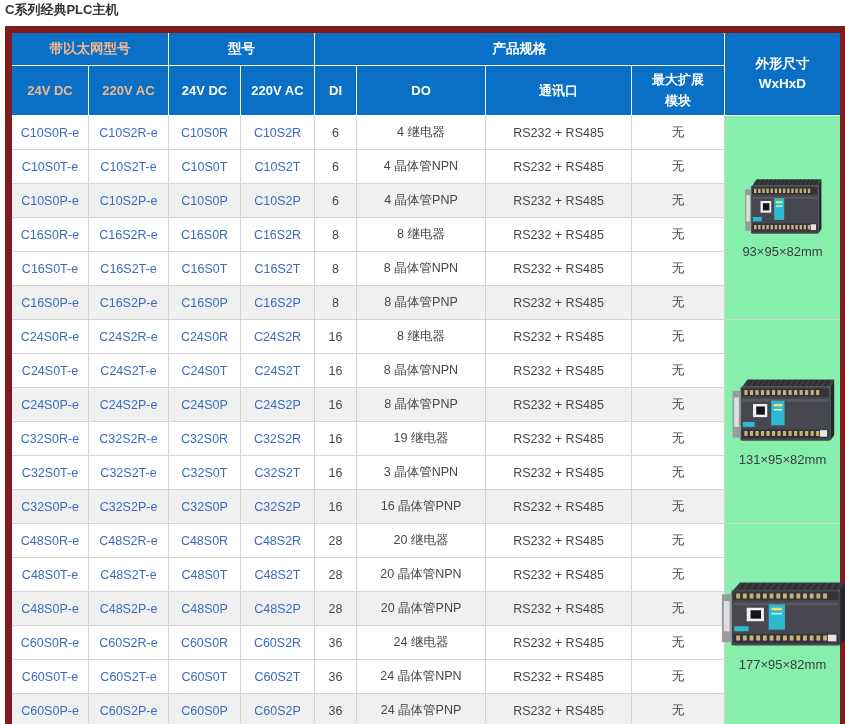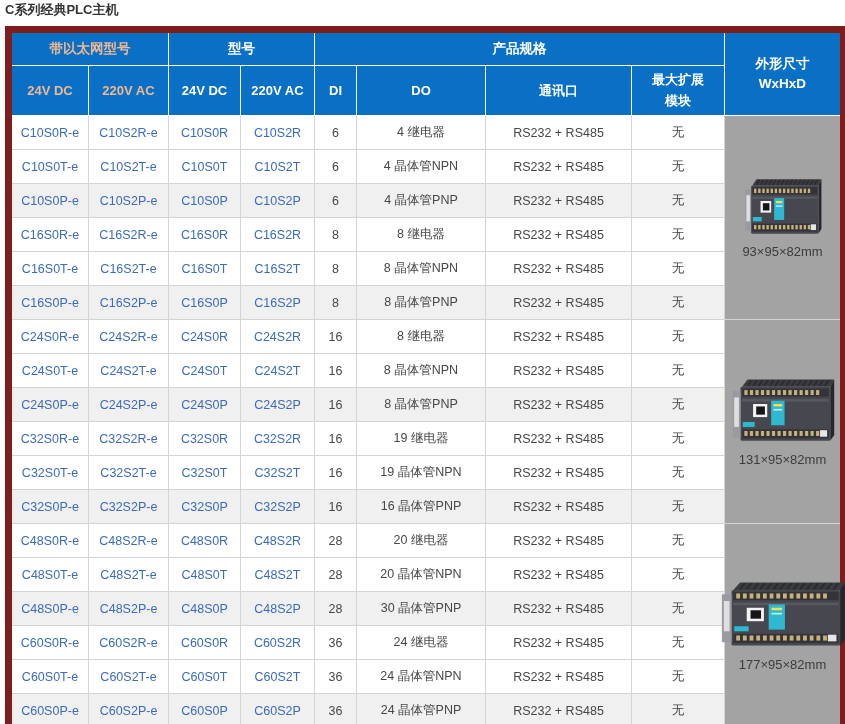--- a/index.html
+++ b/index.html
@@ -19,21 +19,21 @@
   .tbl th:first-child{border-left-color:#c9c9c9;}
   .tbl th:last-child{border-right-color:#c9c9c9;}
   .tbl th.hl{color:#f0b890;}
   .wrap-narrow{display:inline-block;width:56px;line-height:1.55;}
   .dim-head div{line-height:1.2;}
   .dim-head .l2{margin-top:4px;}
 
   .tbl td{border:1px solid #d4d4d4;height:33px;padding:0;text-align:center;vertical-align:middle;font-size:12.5px;color:#474747;background:#fff;}
   .tbl td.link{color:#3b6bbf;cursor:pointer;}
   .tbl tr.alt td{background:#f0f0f0;}
-  .tbl td.size-cell{background:#a3a3a3;vertical-align:middle;}
+  .tbl td.size-cell{background:#86efac;vertical-align:middle;}
   .size-inner{display:flex;flex-direction:column;align-items:center;justify-content:center;}
   .dim{font-size:13px;color:#3c3c3c;margin-top:3px;}
   .plc{display:block;}
 </style>
 </head>
 <body>
 
 <div class="titlebar">
   <div class="page-title">C系列经典PLC主机</div>
 </div>
@@ -301,21 +301,21 @@
     <td>19 继电器</td>
     <td>RS232 + RS485</td>
     <td>无</td>
   </tr>
       <tr>
     <td class="link">C32S0T-e</td>
     <td class="link">C32S2T-e</td>
     <td class="link">C32S0T</td>
     <td class="link">C32S2T</td>
     <td>16</td>
-    <td>19 晶体管NPN</td>
+    <td>3 晶体管NPN</td>
     <td>RS232 + RS485</td>
     <td>无</td>
   </tr>
       <tr class="alt">
     <td class="link">C32S0P-e</td>
     <td class="link">C32S2P-e</td>
     <td class="link">C32S0P</td>
     <td class="link">C32S2P</td>
     <td>16</td>
     <td>16 晶体管PNP</td>
@@ -406,21 +406,21 @@
     <td>20 晶体管NPN</td>
     <td>RS232 + RS485</td>
     <td>无</td>
   </tr>
       <tr class="alt">
     <td class="link">C48S0P-e</td>
     <td class="link">C48S2P-e</td>
     <td class="link">C48S0P</td>
     <td class="link">C48S2P</td>
     <td>28</td>
-    <td>30 晶体管PNP</td>
+    <td>20 晶体管PNP</td>
     <td>RS232 + RS485</td>
     <td>无</td>
   </tr>
       <tr>
     <td class="link">C60S0R-e</td>
     <td class="link">C60S2R-e</td>
     <td class="link">C60S0R</td>
     <td class="link">C60S2R</td>
     <td>36</td>
     <td>24 继电器</td>

